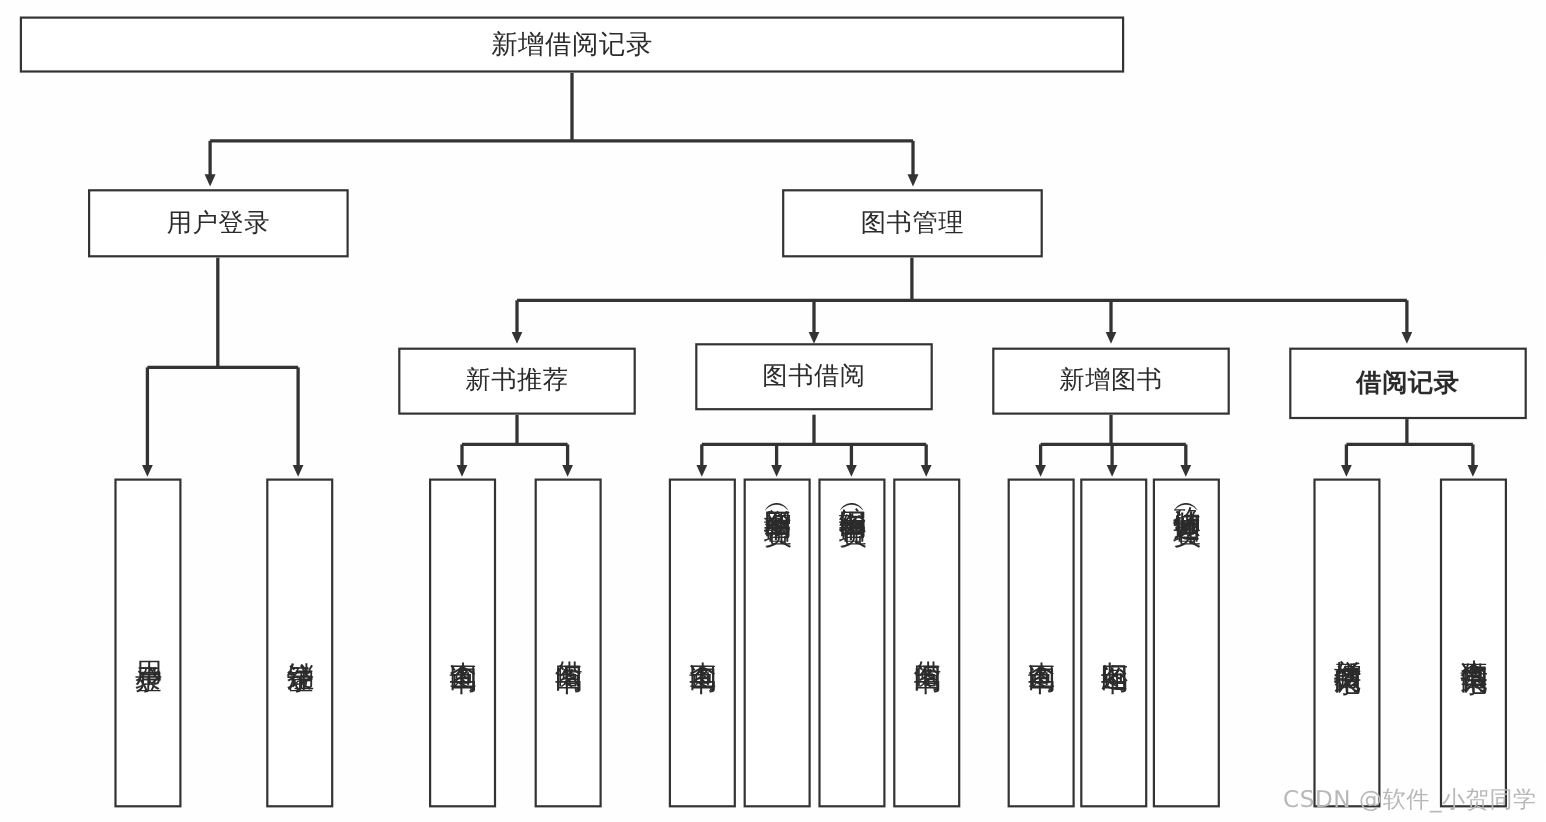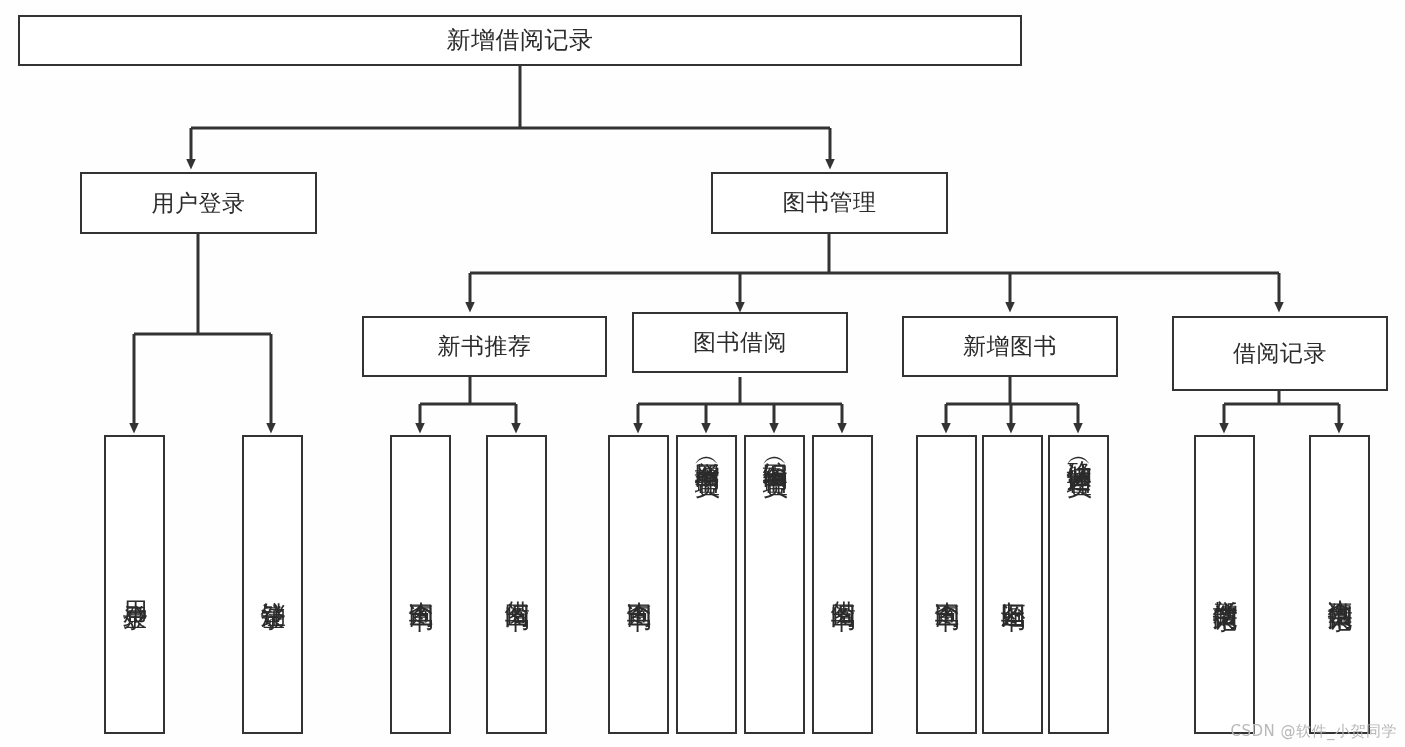--- a/index.html
+++ b/index.html
@@ -65,21 +65,21 @@
     white-space: nowrap;
   }
   .node.vert.center-text {
     align-items: center;
     padding-top: 0;
   }
   #watermark {
     position: absolute;
     right: 8px;
     bottom: 6px;
-    font-size: 15px;
+    font-size: 21px;
     color: #b8b8b8;
     letter-spacing: 0.5px;
     white-space: nowrap;
     font-family: "DejaVu Sans", "Liberation Sans", sans-serif;
   }
 </style>
 </head>
 <body>
 
 <div id="diagram-canvas">
@@ -140,30 +140,30 @@
     <span class="node-label">新增借阅记录</span>
   </div>
 
   <div class="node horiz" style="left:80px; top:172px; width:237px; height:62px;">
     <span class="node-label">用户登录</span>
   </div>
   <div class="node horiz" style="left:711px; top:172px; width:237px; height:62px;font-family:Liberation Serif, serif;">
     <span class="node-label">图书管理</span>
   </div>
 
-  <div class="node horiz" style="left:362px; top:316px; width:245px; height:61px;">
+  <div class="node horiz" style="left:362px; top:316px; width:216px; height:61px;">
     <span class="node-label">新书推荐</span>
   </div>
   <div class="node horiz" style="left:632px; top:312px; width:216px; height:61px;">
     <span class="node-label">图书借阅</span>
   </div>
   <div class="node horiz" style="left:902px; top:316px; width:216px; height:61px;">
     <span class="node-label">新增图书</span>
   </div>
-  <div class="node horiz" style="left:1172px; top:316px; width:216px; height:75px;">
+  <div class="node horiz" style="left:1172px; top:316px; width:216px; height:65px;font-weight:bold;">
     <span class="node-label">借阅记录</span>
   </div>
 
   <div class="node vert center-text" style="left:104px; top:435px; width:61px; height:299px;">
     <span class="node-label">用户登录</span>
   </div>
   <div class="node vert center-text" style="left:242px; top:435px; width:61px; height:299px;">
     <span class="node-label">注销登录</span>
   </div>
 

